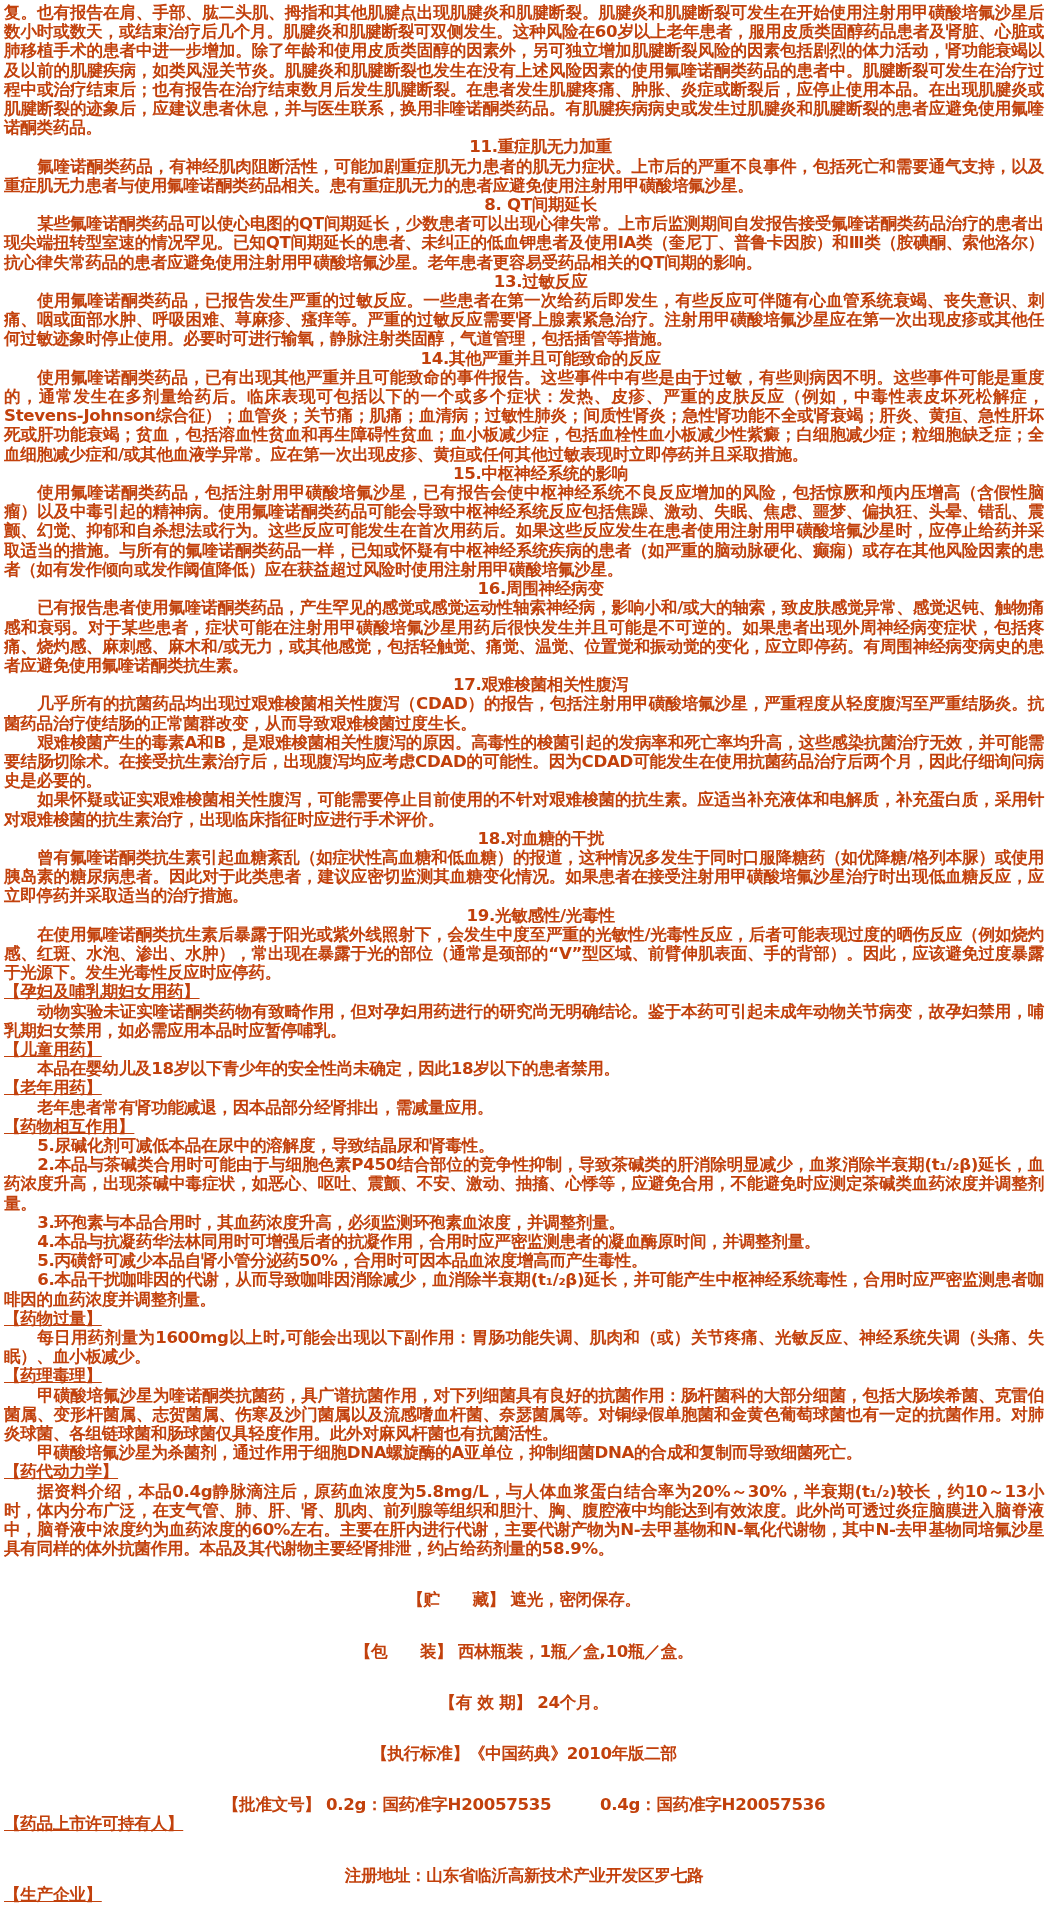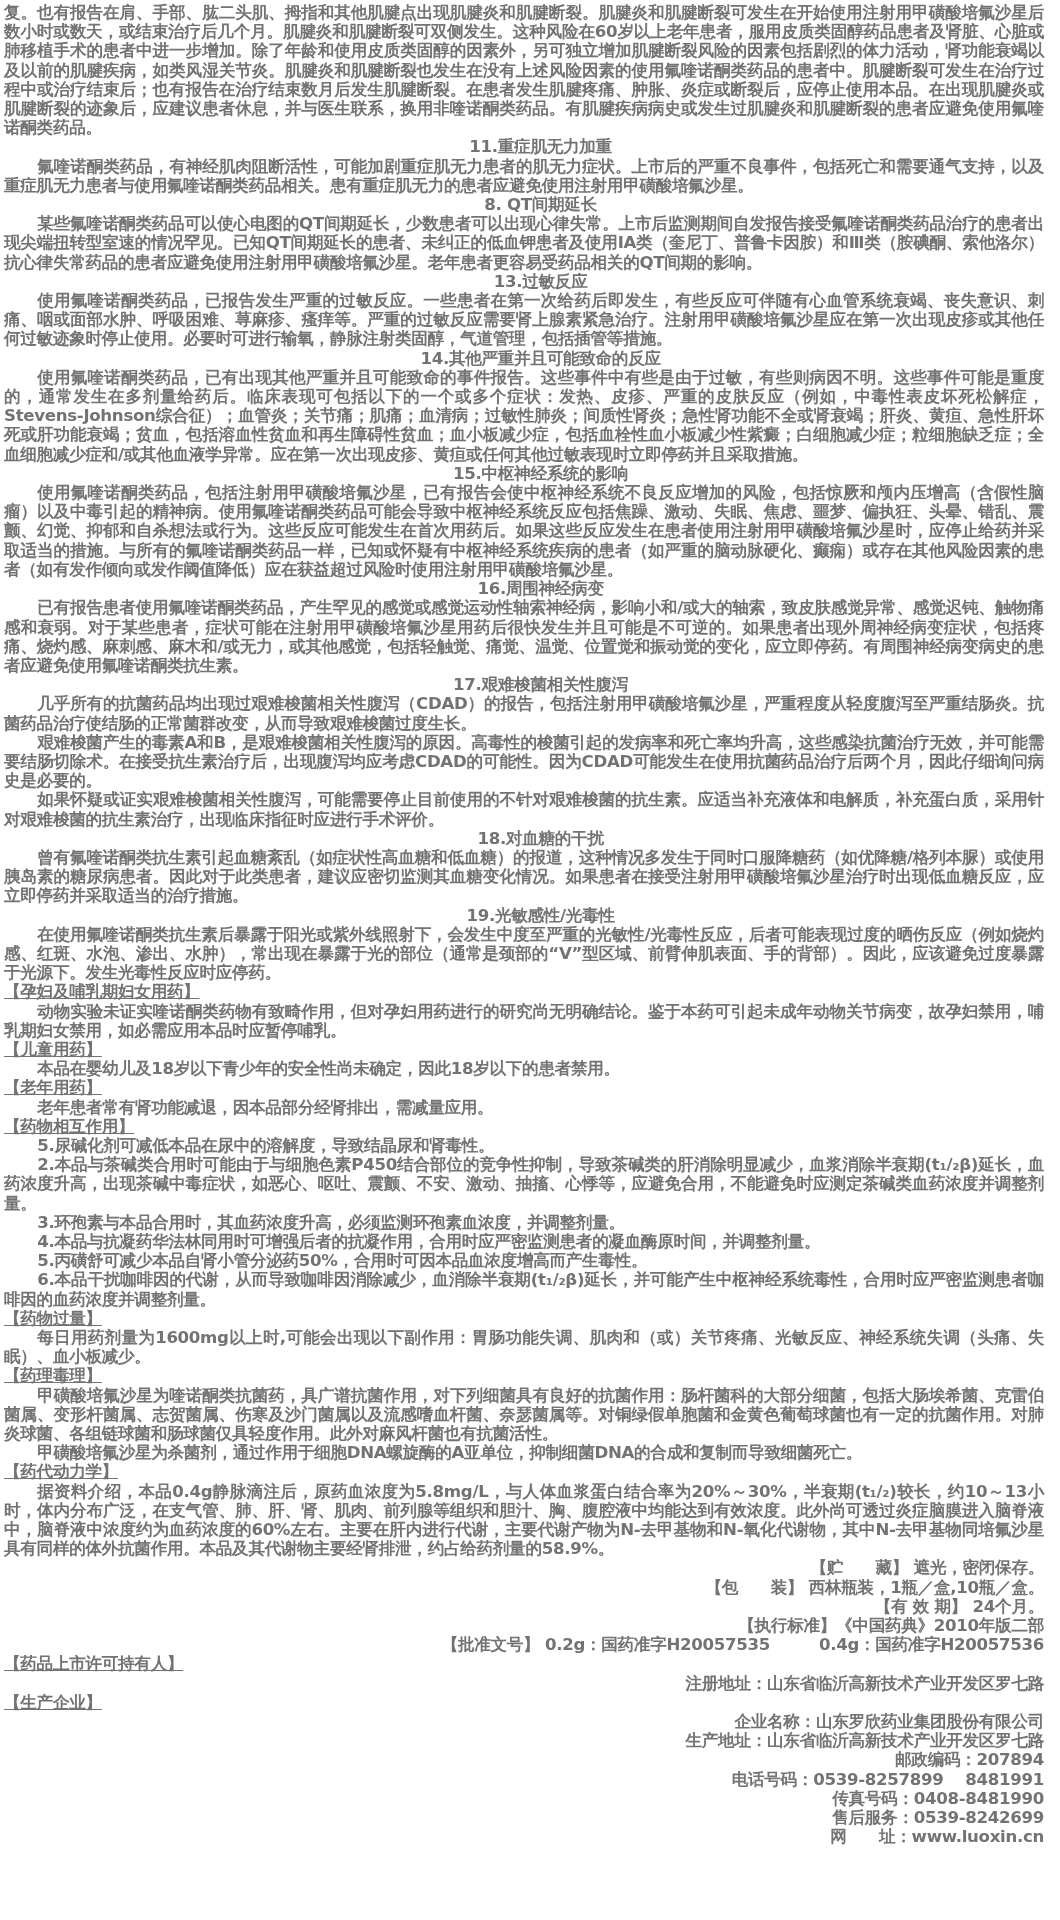--- a/index.html
+++ b/index.html
@@ -10,21 +10,21 @@
   body {
     width: 1060px;
     height: 1920px;
     overflow: hidden;
   }
   #doc {
     box-sizing: border-box;
     width: 1060px;
     height: 1920px;
     padding: 3px 16px 4px 4px;
-    color: #737373;
+    color: #c2410c;
     font-family: "DejaVu Sans", "Liberation Sans", sans-serif;
     font-weight: 600;
     font-size: 16.6px;
     line-height: 19.2px;
     letter-spacing: -0.3px;
   }
   .p {
     text-indent: 2em;
     text-align: justify;
   }
@@ -36,22 +36,23 @@
     text-indent: 2em;
     text-align: center;
   }
   .hb {
     text-indent: 0;
     text-align: left;
     text-decoration: underline;
   }
   .line {
     text-indent: 0;
-    text-align: right;
+    text-align: center;
     white-space: pre-wrap;
+    margin-top: 32px;
   }
 </style>
 </head>
 <body>
 
 <div id="doc">
     <div class="p0">复。也有报告在肩、手部、肱二头肌、拇指和其他肌腱点出现肌腱炎和肌腱断裂。肌腱炎和肌腱断裂可发生在开始使用注射用甲磺酸培氟沙星后数小时或数天，或结束治疗后几个月。肌腱炎和肌腱断裂可双侧发生。这种风险在60岁以上老年患者，服用皮质类固醇药品患者及肾脏、心脏或肺移植手术的患者中进一步增加。除了年龄和使用皮质类固醇的因素外，另可独立增加肌腱断裂风险的因素包括剧烈的体力活动，肾功能衰竭以及以前的肌腱疾病，如类风湿关节炎。肌腱炎和肌腱断裂也发生在没有上述风险因素的使用氟喹诺酮类药品的患者中。肌腱断裂可发生在治疗过程中或治疗结束后；也有报告在治疗结束数月后发生肌腱断裂。在患者发生肌腱疼痛、肿胀、炎症或断裂后，应停止使用本品。在出现肌腱炎或肌腱断裂的迹象后，应建议患者休息，并与医生联系，换用非喹诺酮类药品。有肌腱疾病病史或发生过肌腱炎和肌腱断裂的患者应避免使用氟喹诺酮类药品。</div>
     <div class="h">11.重症肌无力加重</div>
     <div class="p">氟喹诺酮类药品，有神经肌肉阻断活性，可能加剧重症肌无力患者的肌无力症状。上市后的严重不良事件，包括死亡和需要通气支持，以及重症肌无力患者与使用氟喹诺酮类药品相关。患有重症肌无力的患者应避免使用注射用甲磺酸培氟沙星。</div>
     <div class="h">8. QT间期延长</div>

